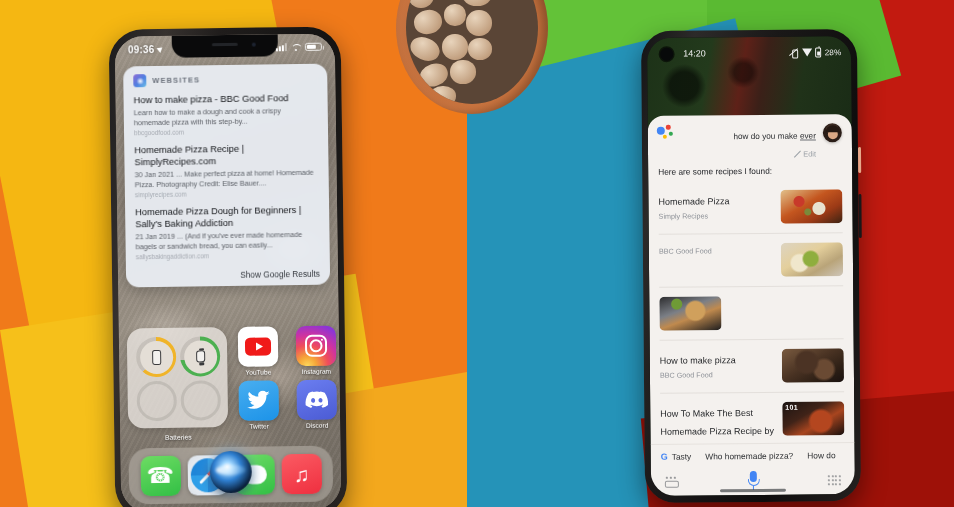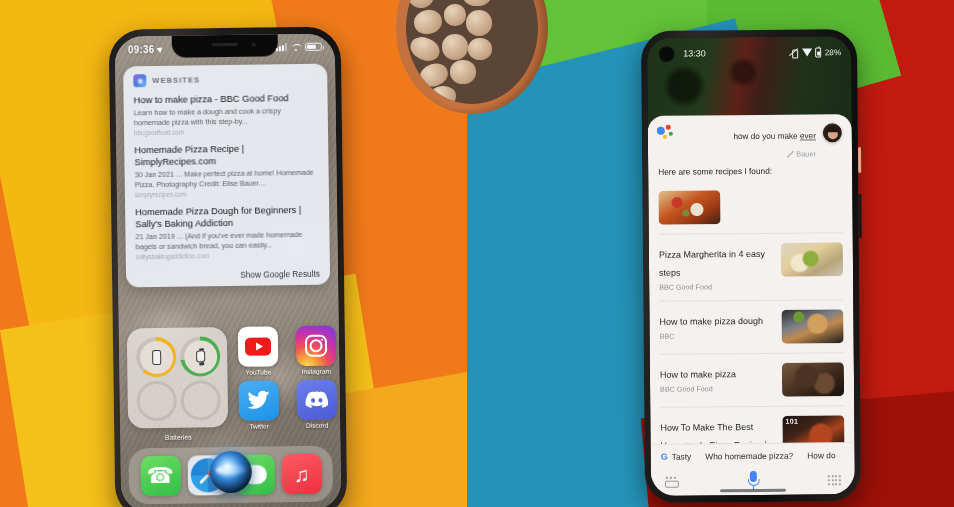--- a/index.html
+++ b/index.html
@@ -538,21 +538,21 @@
 
   <div class="phone pixel">
     <span class="pix-btn pix-power"></span>
     <span class="pix-btn pix-vol"></span>
 
     <div class="pixel-screen">
       <div class="pix-wall"></div>
       <div class="punch-hole"></div>
 
       <div class="pix-status">
-        <span>13:30</span>
+        <span>14:20</span>
         <span class="pix-right">
           <span class="vib-off"></span>
           <span class="wifi2"></span>
           <span class="batt2">
               <i></i>
             </span>
           <span>28%</span>
         </span>
       </div>
 
@@ -562,44 +562,43 @@
           <span class="g-dots">
             <i class="d d1"></i>
               <i class="d d2"></i>
               <i class="d d3"></i>
               <i class="d d4"></i>
           </span>
           <span class="q-wrap">
             <span class="q-text"><span>how do you make </span><u>ever</u></span>
             <span class="edit-row">
               <span class="pencil"></span>
-              <span>Bauer</span>
+              <span>Edit</span>
             </span>
           </span>
           <span class="avatar"></span>
         </div>
 
         <div class="a-intro">Here are some recipes I found:</div>
 
         <div class="recipes">
           <div class="recipe">
+            <span class="r-txt">
+              <span class="r-name">Homemade Pizza</span>
+              <span class="r-src" style="display:block">Simply Recipes</span>
+            </span>
             <span class="r-thumb t1"></span>
           </div>
           <div class="recipe">
             <span class="r-txt">
-              <span class="r-name">Pizza Margherita in 4 easy steps</span>
               <span class="r-src" style="display:block">BBC Good Food</span>
             </span>
             <span class="r-thumb t2"></span>
           </div>
           <div class="recipe">
-            <span class="r-txt">
-              <span class="r-name">How to make pizza dough</span>
-              <span class="r-src" style="display:block">BBC</span>
-            </span>
             <span class="r-thumb t3"></span>
           </div>
           <div class="recipe">
             <span class="r-txt">
               <span class="r-name">How to make pizza</span>
               <span class="r-src" style="display:block">BBC Good Food</span>
             </span>
             <span class="r-thumb t4"></span>
           </div>
           <div class="recipe">

